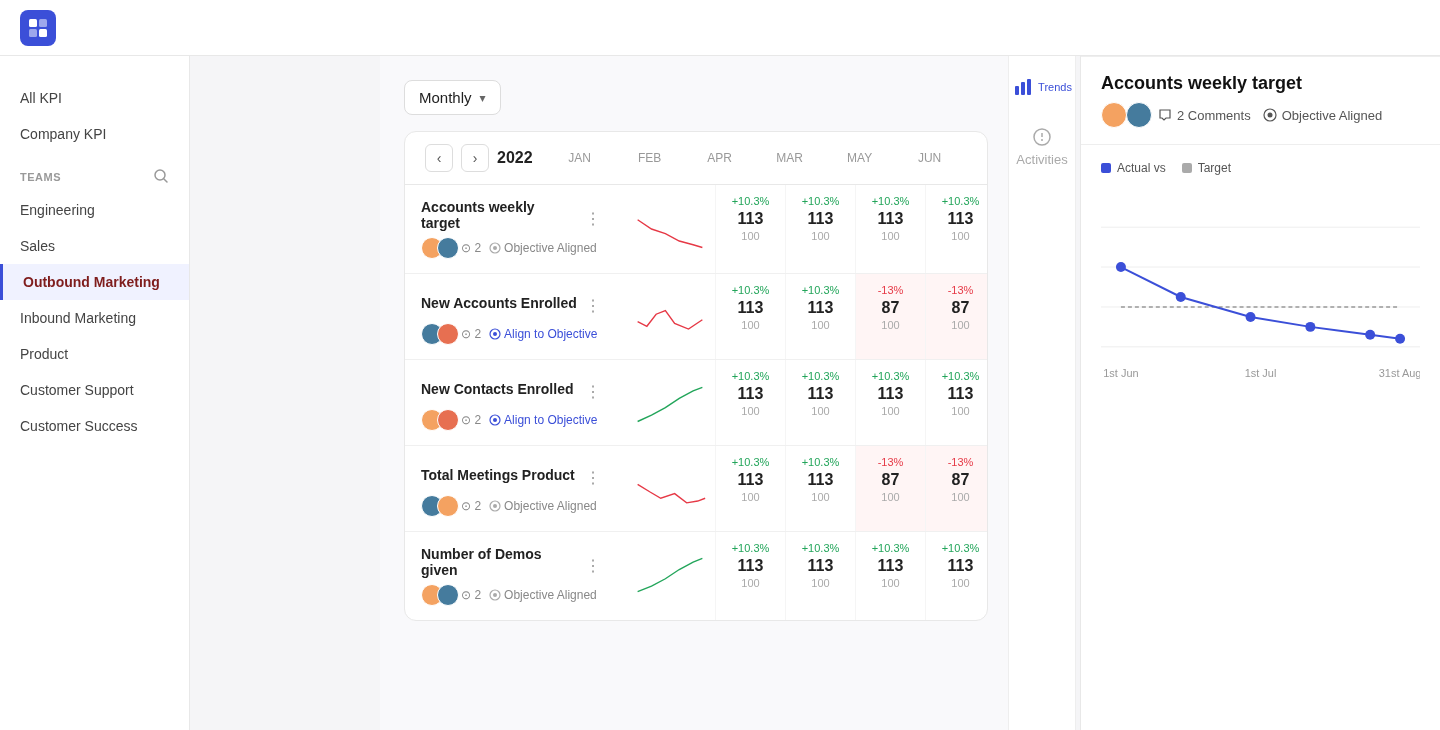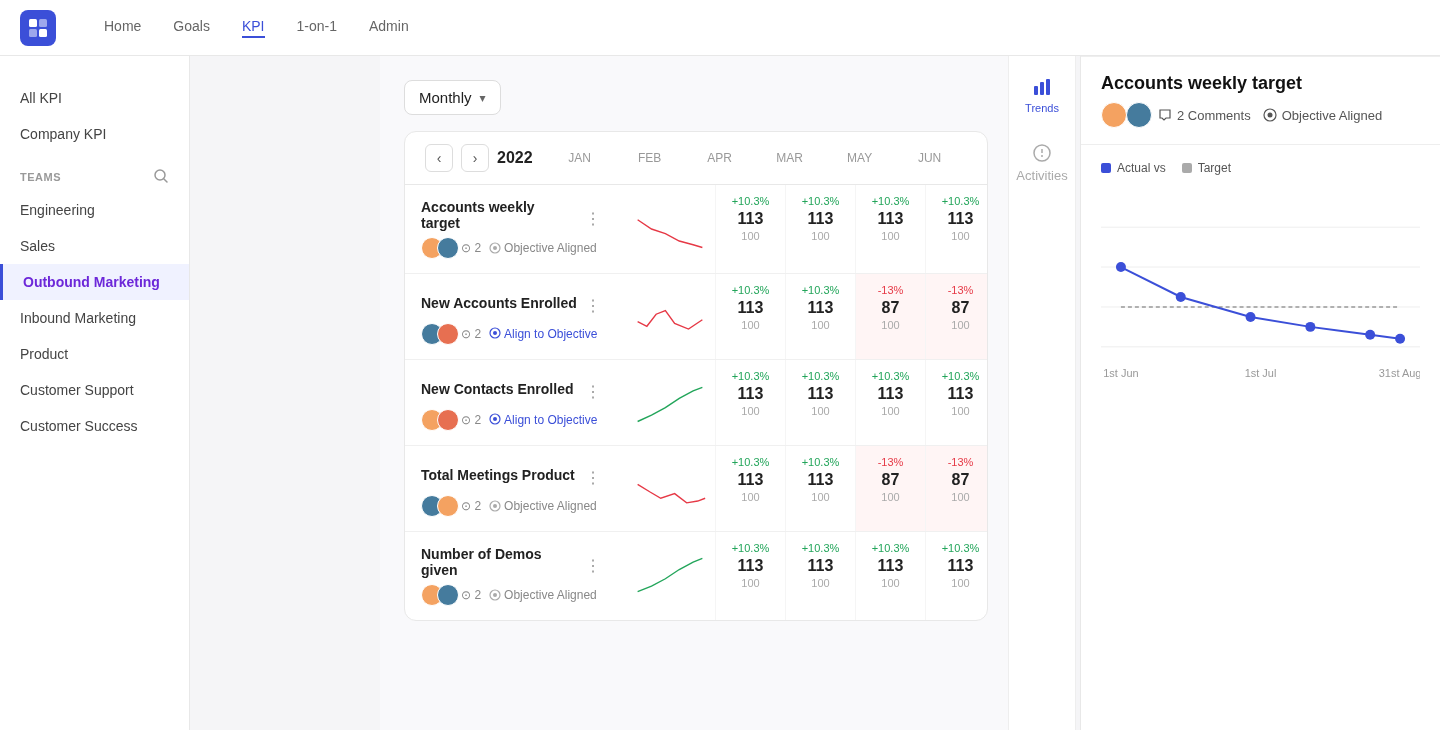--- a/index.html
+++ b/index.html
@@ -8,21 +8,21 @@
     
     .top-nav { position: fixed; top: 0; left: 0; right: 0; height: 56px; background: #fff; border-bottom: 1px solid #e8e8e8; display: flex; align-items: center; padding: 0 20px; gap: 32px; z-index: 100; }
     .logo { width: 36px; height: 36px; background: #3b4fd8; border-radius: 8px; display: flex; align-items: center; justify-content: center; color: white; font-size: 18px; font-weight: bold; flex-shrink: 0; }
     .nav-items { display: flex; gap: 32px; margin-left: 16px; }
     .nav-item { font-size: 14px; color: #666; text-decoration: none; cursor: pointer; padding-bottom: 2px; }
     .nav-item.active { color: #3b4fd8; border-bottom: 2px solid #3b4fd8; font-weight: 500; }
 
     
     .sidebar { width: 190px; background: #fff; border-right: 1px solid #e8e8e8; padding: 80px 0 20px; flex-shrink: 0; height: 100vh; overflow-y: auto; }
     .sidebar-item { padding: 10px 20px; font-size: 14px; color: #444; cursor: pointer; display: flex; align-items: center; gap: 8px; }
-    .sidebar-item.active { color: #6d28d9; border-left: 3px solid #3b4fd8; background: #f0f2ff; font-weight: 600; }
+    .sidebar-item.active { color: #7f1d1d; border-left: 3px solid #3b4fd8; background: #f0f2ff; font-weight: 600; }
     .sidebar-section-label { padding: 16px 20px 6px; font-size: 11px; color: #999; font-weight: 600; letter-spacing: 0.5px; text-transform: uppercase; display: flex; align-items: center; justify-content: space-between; }
     .search-icon-btn { cursor: pointer; color: #999; }
 
     
     .main { flex: 1; padding-top: 56px; overflow-y: auto; background: #f9f9fb; }
     .main-inner { padding: 24px 24px 0; }
 
     
     .period-selector { display: inline-flex; align-items: center; gap: 8px; padding: 8px 14px; border: 1px solid #ddd; border-radius: 8px; background: white; font-size: 15px; font-weight: 500; color: #222; cursor: pointer; }
     .period-selector .chevron { color: #666; font-size: 12px; }
@@ -51,21 +51,21 @@
     .kpi-data-cols { flex: 1; display: flex; }
     .kpi-cell { width: 70px; flex-shrink: 0; padding: 10px 4px; text-align: center; border-left: 1px solid #f5f5f5; }
     .kpi-change { font-size: 11px; font-weight: 400; margin-bottom: 3px; }
     .kpi-change.pos { color: #22a55a; }
     .kpi-change.neg { color: #e63946; }
     .kpi-value { font-size: 16px; font-weight: 600; color: #222; margin-bottom: 2px; }
     .kpi-target { font-size: 11px; color: #aaa; }
     .kpi-cell.highlighted { background: #fff5f5; }
     .kpi-menu-btn { padding: 8px; cursor: pointer; color: #999; font-size: 16px; }
     .objective-tag { display: flex; align-items: center; gap: 3px; color: #888; font-size: 12px; }
-    .align-link { color: #3b4fd8; font-weight: 500; display: flex; gap: 3px; }
+    .align-link { color: #3b4fd8; font-weight: 500; display: flex; align-items: center; gap: 3px; }
 
     
     .right-panel { width: 360px; background: white; border-left: 1px solid #e8e8e8; height: 100vh; padding: 0; flex-shrink: 0; display: flex; flex-direction: column; }
     .panel-header { display: flex; align-items: center; justify-content: space-between; padding: 16px 20px; border-bottom: 1px solid #eee; }
     .panel-title-text { font-size: 14px; font-weight: 600; color: #333; }
     .close-btn { cursor: pointer; color: #666; font-size: 20px; }
     .panel-kpi-title { font-size: 18px; font-weight: 700; color: #111; padding: 16px 20px 8px; }
     .panel-meta { display: flex; align-items: center; gap: 12px; padding: 0 20px 16px; border-bottom: 1px solid #eee; flex-wrap: wrap; }
     .panel-meta-item { display: flex; align-items: center; gap: 5px; font-size: 13px; color: #555; }
 
@@ -88,27 +88,20 @@
 <body>
 
 <nav class="top-nav">
   <div class="logo">
     <svg width="22" height="22" viewBox="0 0 22 22" fill="none">
       <rect x="2" y="2" width="8" height="8" rx="1.5" fill="white"></rect>
       <rect x="12" y="2" width="8" height="8" rx="1.5" fill="white" opacity="0.5"></rect>
       <rect x="2" y="12" width="8" height="8" rx="1.5" fill="white" opacity="0.5"></rect>
       <rect x="12" y="12" width="8" height="8" rx="1.5" fill="white"></rect>
     </svg>
-  </div>
-  <div class="nav-items">
-    <span class="nav-item">Home</span>
-    <span class="nav-item">Goals</span>
-    <span class="nav-item active">KPI</span>
-    <span class="nav-item">1-on-1</span>
-    <span class="nav-item">Admin</span>
   </div>
 </nav>
 
 <aside class="sidebar">
   <div class="sidebar-item">All KPI</div>
   <div class="sidebar-item">Company KPI</div>
   <div class="sidebar-section-label">
     <span>TEAMS</span>
     <span class="search-icon-btn">
       <svg width="16" height="16" viewBox="0 0 16 16" fill="none">
@@ -407,21 +400,21 @@
             </div>
 
         </div>
       </div>
 
     </div>
   </div>
 </main>
 
 <div class="overlap-icons">
-  <div style="display:flex;flex-direction:column;align-items:center;gap:4px;cursor:pointer;">
+  <div style="display:flex;align-items:center;gap:4px;cursor:pointer;">
     <svg width="22" height="22" viewBox="0 0 22 22" fill="none">
         <rect x="3" y="10" width="4" height="9" rx="1" fill="#3b4fd8"></rect>
         <rect x="9" y="6" width="4" height="13" rx="1" fill="#3b4fd8"></rect>
         <rect x="15" y="3" width="4" height="16" rx="1" fill="#3b4fd8"></rect>
       </svg>
     <span style="font-size:11px;color:#3b4fd8;font-weight:500;">Trends</span>
   </div>
   <div style="display:flex;flex-direction:column;align-items:center;gap:4px;cursor:pointer;">
     <svg width="22" height="22" viewBox="0 0 22 22" fill="none">
         <circle cx="11" cy="11" r="8" stroke="#aaa" stroke-width="1.5" fill="none"></circle>

